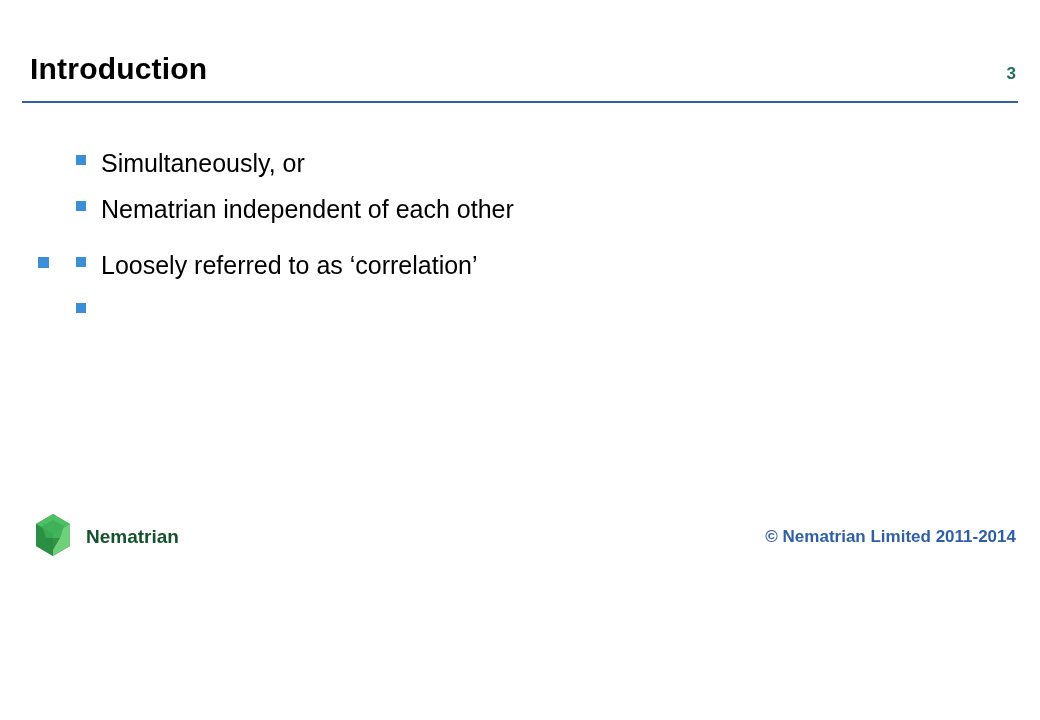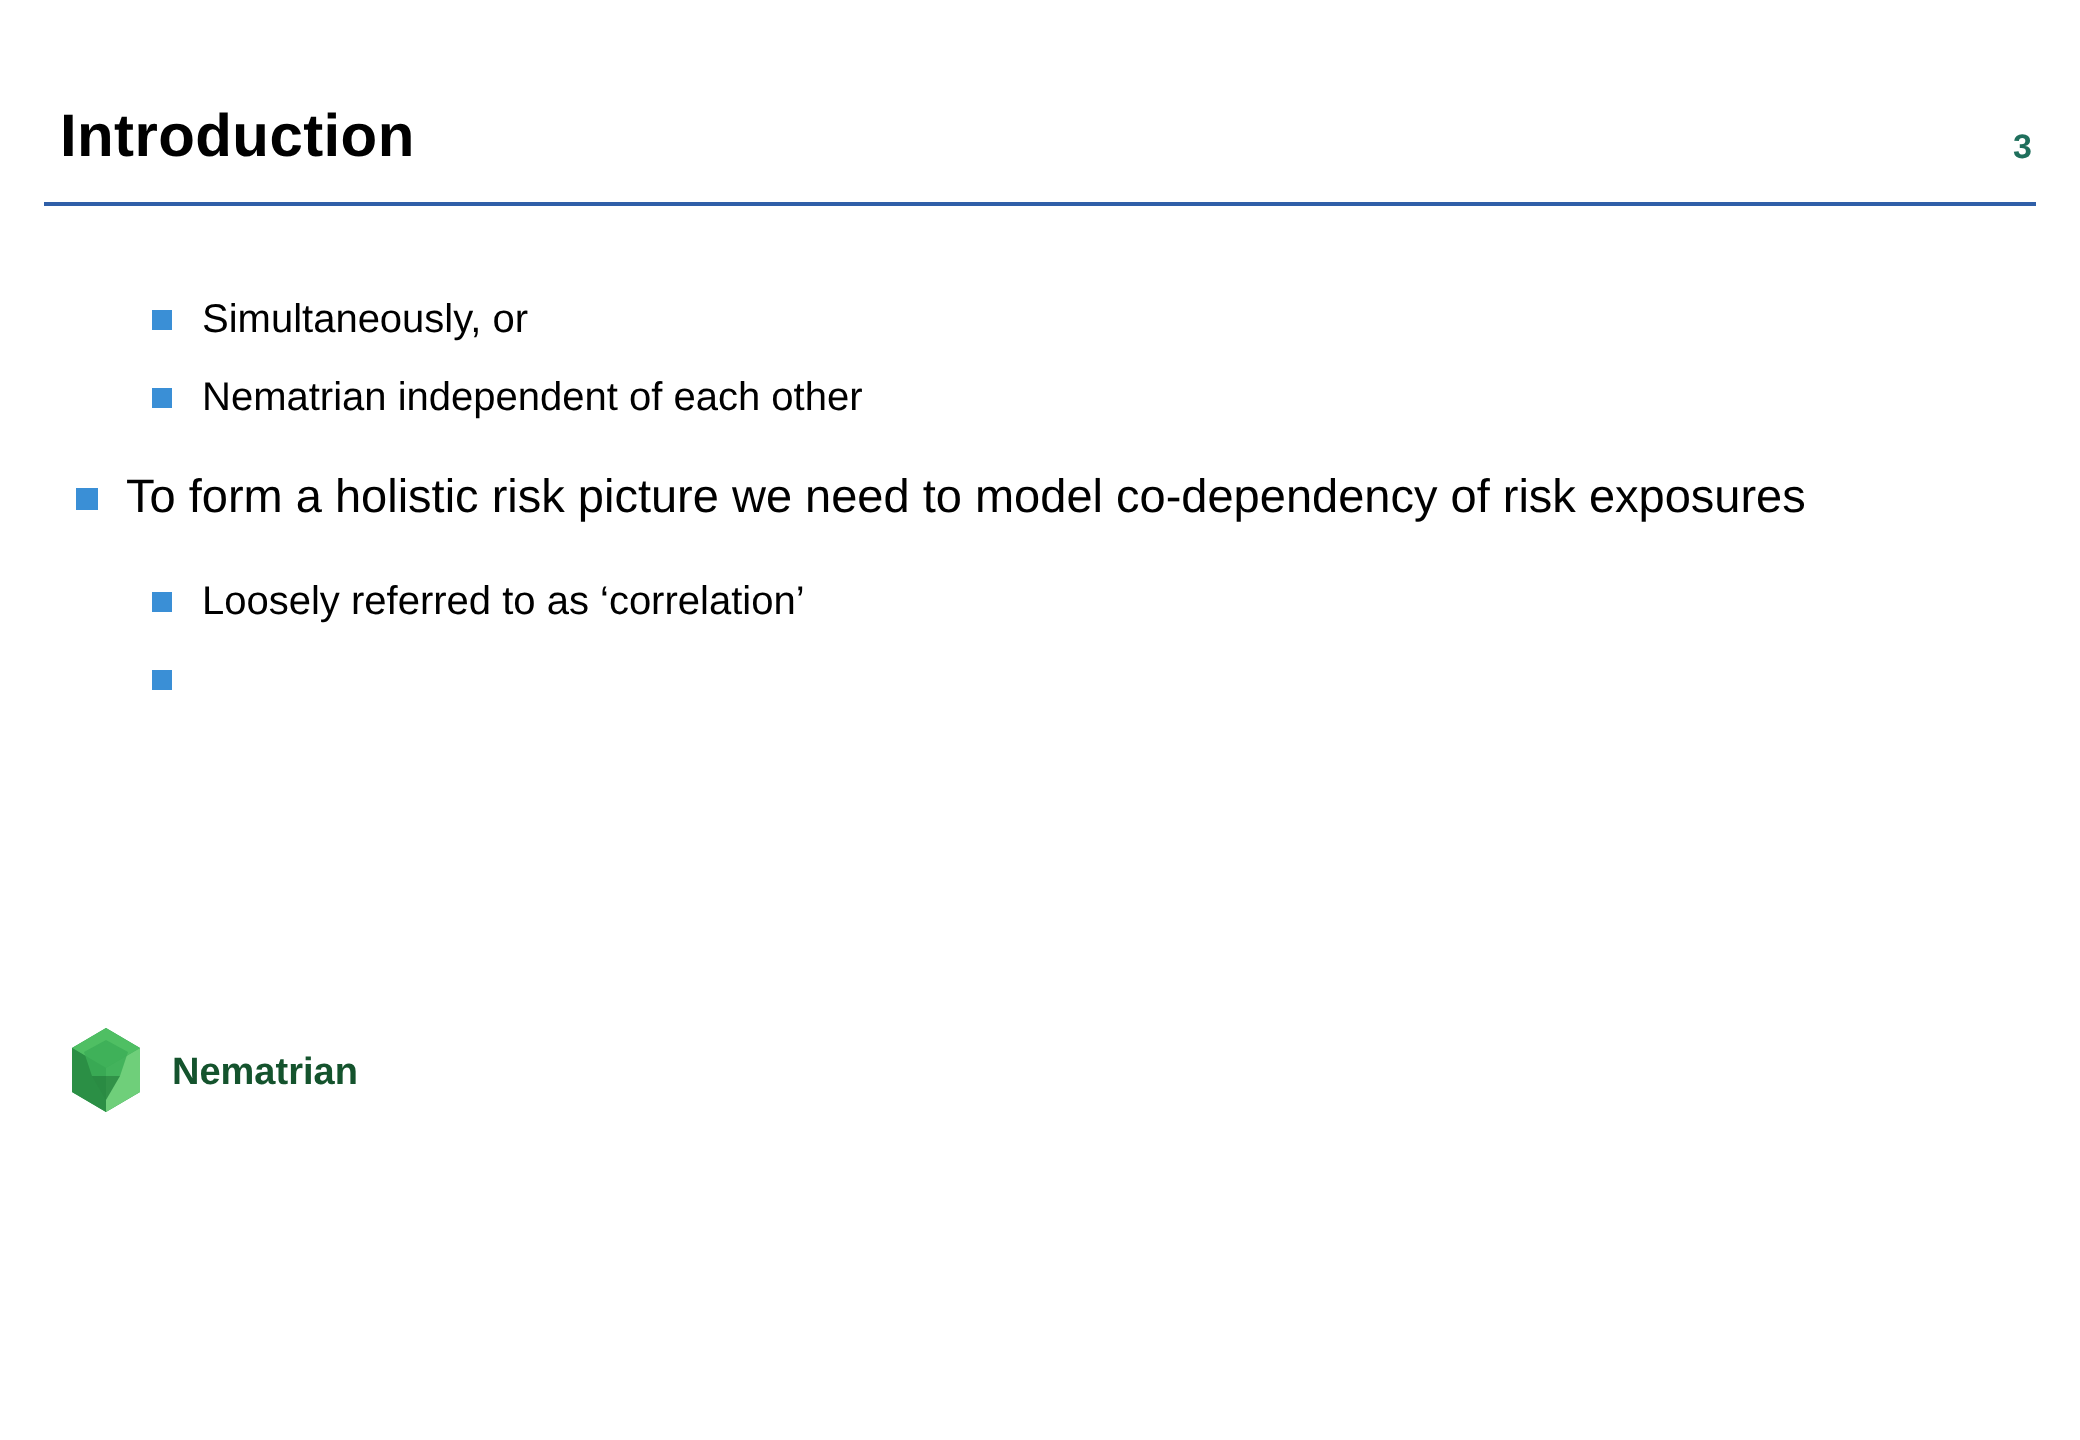--- a/index.html
+++ b/index.html
@@ -76,21 +76,21 @@
     width: 11px;
     height: 11px;
     left: 8px;
     top: 10px;
   }
 
   
   .lvl2 {
     padding-left: 71px;
     margin: 0 0 3px 0;
-    font-size: 20px;
+    font-size: 25px;
     line-height: 1.3;
     color: #000000;
   }
   .lvl2 > .marker {
     width: 10px;
     height: 10px;
     left: 46px;
     top: 8px;
   }
 
@@ -140,21 +140,20 @@
       <span>Simultaneously, or</span>
     </div>
 
     <div class="bullet lvl2 gap-small">
       <span class="marker"></span>
       <span>Nematrian independent of each other</span>
     </div>
 
     <div class="bullet lvl1 gap-before">
       <span class="marker"></span>
-      <span>To form a holistic risk picture we need to model co-dependency of risk exposures</span>
     </div>
 
     <div class="bullet lvl2 gap-mid">
       <span class="marker"></span>
       <span>Loosely referred to as ‘correlation’</span>
     </div>
 
     <div class="bullet lvl2 gap-small">
       <span class="marker"></span>
     </div>
@@ -169,14 +168,15 @@
     <svg width="46" height="46" viewBox="0 0 46 46" aria-hidden="true">
       <polygon points="23,2 40,12 40,34 23,44 6,34 6,12" fill="#2f9e4f"></polygon>
       <polygon points="23,2 40,12 23,22 6,12" fill="#4fbf63"></polygon>
       <polygon points="6,12 23,22 23,44 6,34" fill="#2b8f45"></polygon>
       <polygon points="40,12 40,34 23,44 23,22" fill="#6fcf7a"></polygon>
       <polygon points="23,8 34,14 30,26 16,26 12,14" fill="#3cae57" opacity="0.85"></polygon>
       <polygon points="16,26 30,26 23,38" fill="#2a8b42" opacity="0.9"></polygon>
     </svg>
   </div>
   <div class="footer-brand">Nematrian</div>
+  <div class="footer-copyright">© Nematrian Limited 2011-2014</div>
 
 </div>
 
 </body></html>

